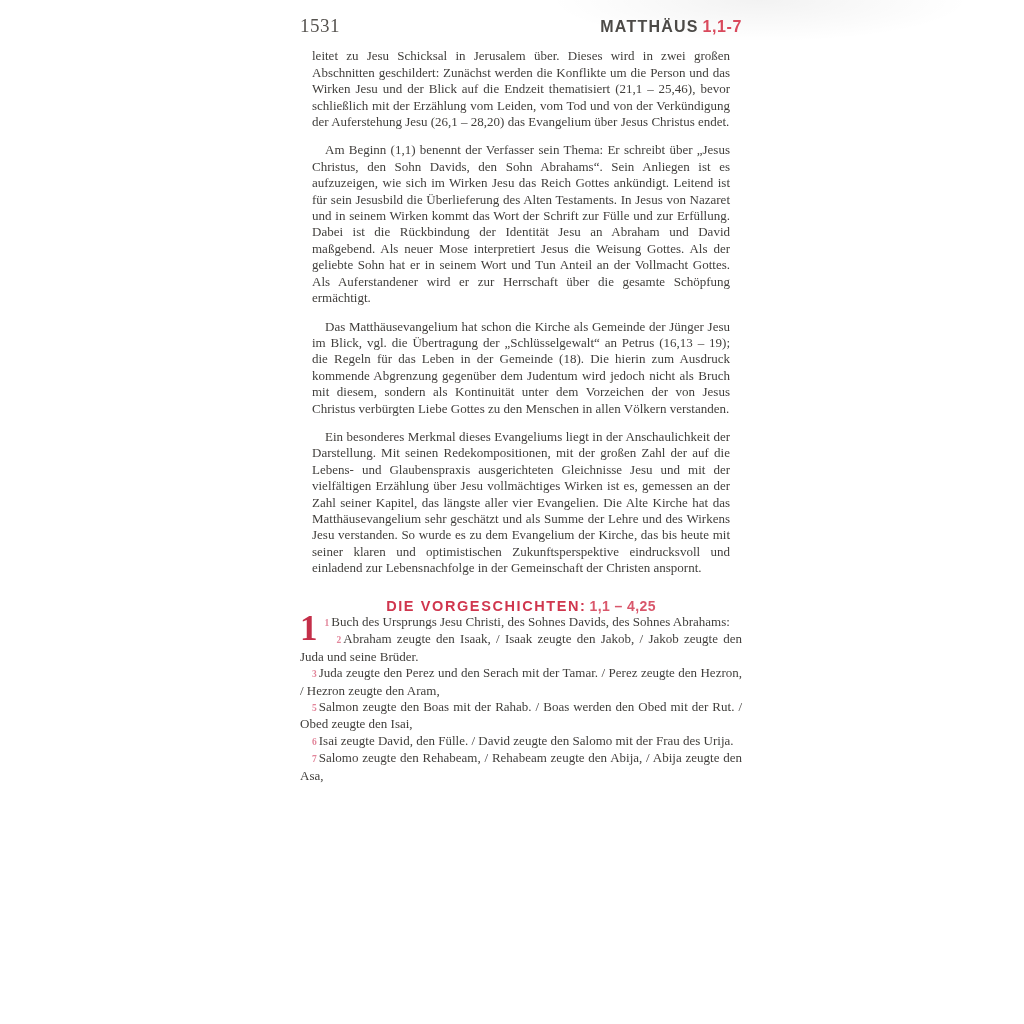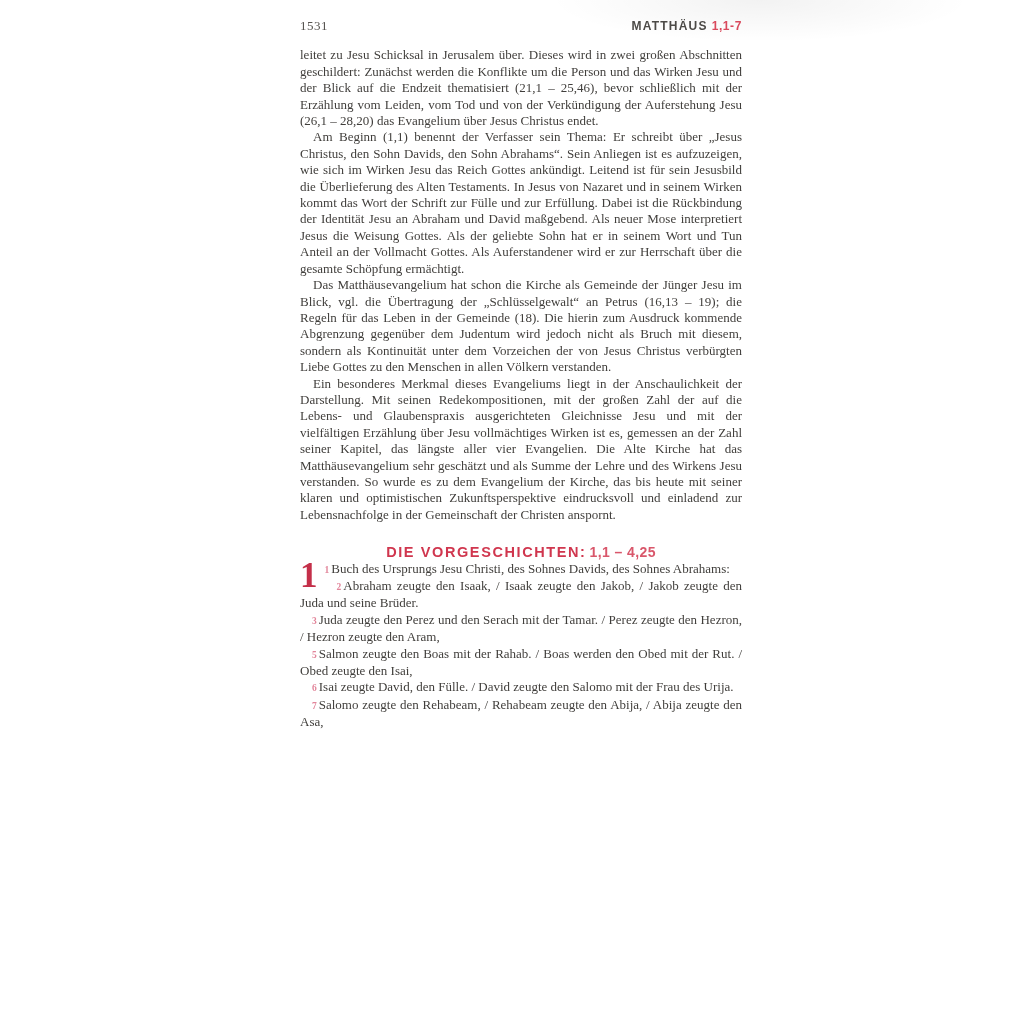--- a/index.html
+++ b/index.html
@@ -30,38 +30,38 @@
     -webkit-hyphens: auto;
   }
   .runhead {
     display: flex;
     justify-content: space-between;
     align-items: baseline;
     margin-bottom: 13px;
   }
   .page-number {
     color: #56534f;
-    font-size: 13px;
+    font-size: 19px;
     letter-spacing: 0.5px;
     font-family: Liberation Serif, serif;
   }
   .runhead-right {
     font-family: "Liberation Sans", "DejaVu Sans", sans-serif;
-    font-size: 12px;
+    font-size: 16px;
     font-weight: bold;
     letter-spacing: 1.2px;
     color: #4c4a47;
   }
   .runhead-ref {
     color: #d9495c;
     margin-left: 4px;
     letter-spacing: 0.6px;
   }
   .intro p {
-    margin: 0;
+    margin: 12px;
     text-align: justify;
   }
   .intro p.indent {
     text-indent: 13px;
   }
   .section-head {
     margin-top: 21px;
     text-align: center;
     font-family: "Liberation Sans", "DejaVu Sans", sans-serif;
     color: #d0364e;

